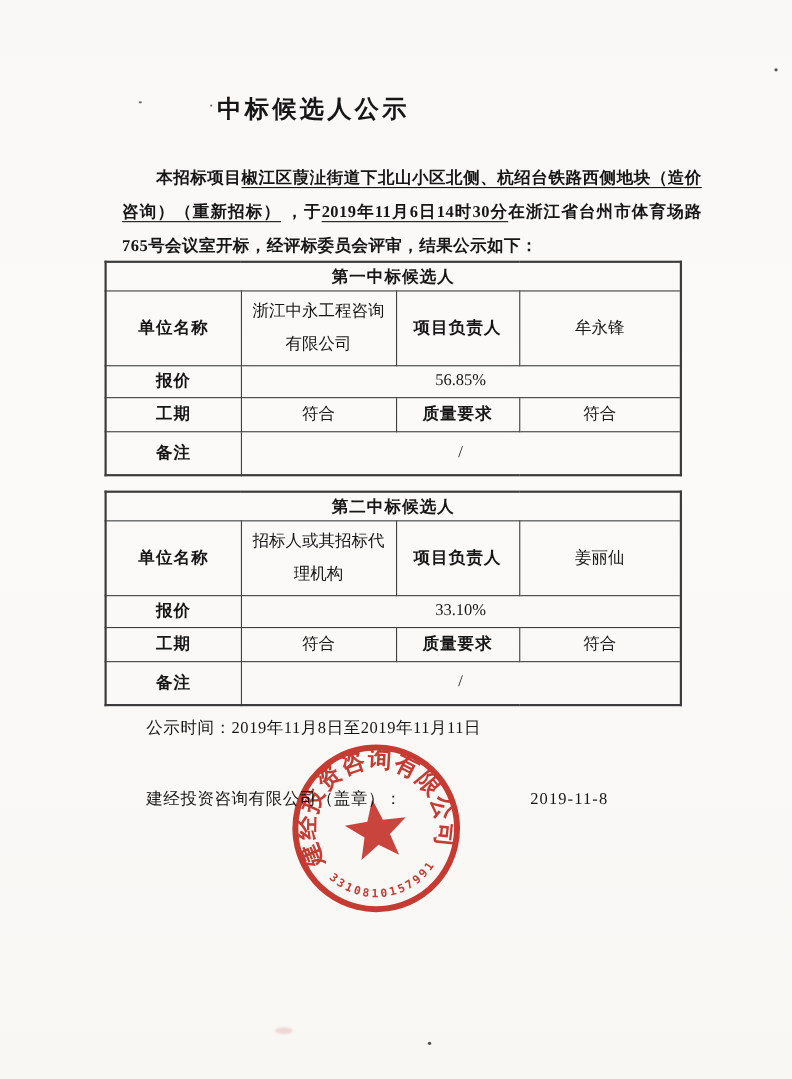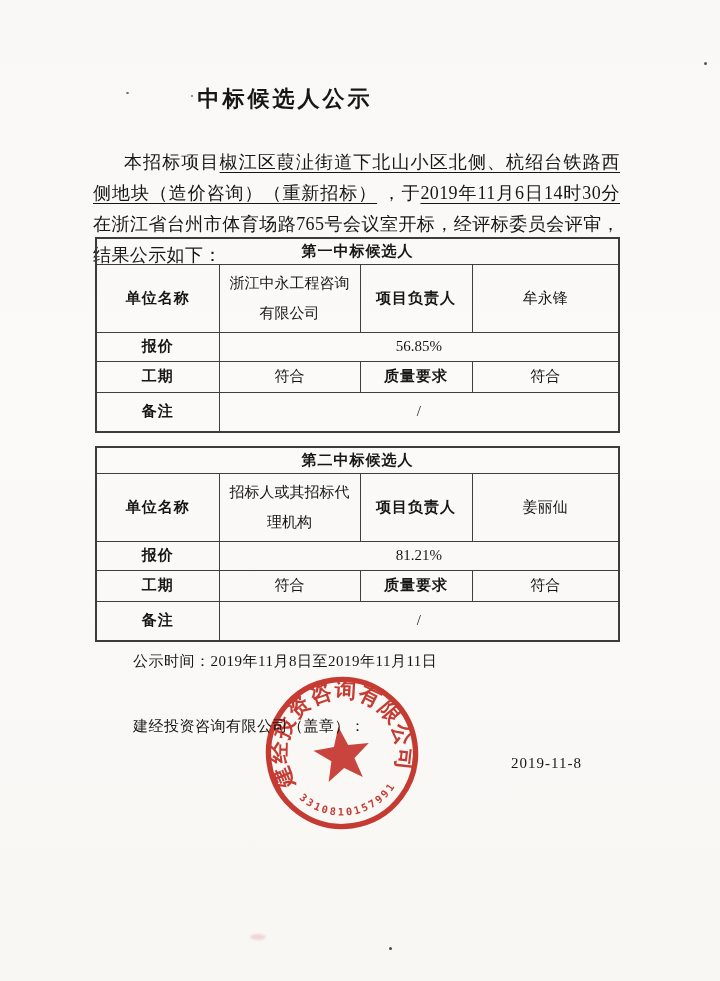--- a/index.html
+++ b/index.html
@@ -8,23 +8,23 @@
     background:linear-gradient(180deg,#f9f8f6 0%,#fbfaf8 40%,#f8f7f4 100%);
     overflow:hidden;color:#1b1b1b;
     font-family:"Liberation Serif","DejaVu Serif",serif;
   }
   .doc-title{
     position:absolute;top:84px;left:0;width:570px;text-align:center;
     font-size:22px;font-weight:bold;letter-spacing:3px;
     font-family:"Liberation Sans","DejaVu Sans",sans-serif;color:#161616;
   }
   .intro{
-    position:absolute;top:147px;left:93px;width:527px;
-    font-size:18px;line-height:31px;text-align:justify;text-indent:31px;
-    letter-spacing:0.4px;color:#161616;font-weight:400;
+    position:absolute;top:147px;left:111px;width:527px;
+    font-size:15px;line-height:31px;text-align:justify;text-indent:31px;
+    letter-spacing:0.4px;color:#161616;font-weight:700;
   }
   .u{ text-decoration:underline;text-decoration-thickness:1px;text-underline-offset:4px; }
   table.bid{
     position:absolute;left:95px;width:523px;border-collapse:collapse;
     border:2px solid #3c3c3c;table-layout:fixed;background:transparent;
     font-size:15px;color:#161616;
   }
   table.bid td{ border:1px solid #3f3f3f;text-align:center;vertical-align:middle;padding:2px 6px; }
   #table-first{ top:237px; }
   #table-second{ top:446px; }
@@ -35,21 +35,21 @@
   td.tbl-title{ font-weight:bold;letter-spacing:1px; }
   td.unit-val{ line-height:30px;padding:2px 8px; }
   td.val-offset{ vertical-align:bottom;padding-bottom:5px; }
   .publicity-line{
     position:absolute;top:652px;left:133px;font-size:15px;letter-spacing:0.5px;color:#161616;
   }
   .tenderer-line{
     position:absolute;top:717px;left:133px;font-size:15px;letter-spacing:0.5px;color:#161616;
   }
   .sign-date{
-    position:absolute;top:719px;left:511px;font-size:15px;letter-spacing:1px;color:#161616;margin-top:36px;
+    position:absolute;top:719px;left:482px;font-size:15px;letter-spacing:1px;color:#161616;
   }
   .stamp{
     position:absolute;left:244px;top:655px;width:196px;height:196px;
     transform:rotate(-8deg);mix-blend-mode:multiply;opacity:0.9;
   }
   .seal-ring{ fill:none;stroke:var(--stamp-color,#c5261d);stroke-width:5.5; }
   .seal-star{ fill:var(--stamp-color,#c5261d);opacity:0.95; }
   .seal-company{
     fill:var(--stamp-color,#c5261d);font-size:22px;font-weight:bold;letter-spacing:1px;
     font-family:"Liberation Serif","DejaVu Serif",serif;
@@ -121,21 +121,21 @@
       <td colspan="4" class="tbl-title">第二中标候选人</td>
     </tr>
     <tr class="r-unit">
       <td class="lbl">单位名称</td>
       <td class="unit-val">招标人或其招标代理机构</td>
       <td class="lbl">项目负责人</td>
       <td>姜丽仙</td>
     </tr>
     <tr class="r-bid">
       <td class="lbl">报价</td>
-      <td colspan="3">81.21%</td>
+      <td colspan="3">33.10%</td>
     </tr>
     <tr class="r-dur">
       <td class="lbl">工期</td>
       <td>符合</td>
       <td class="lbl">质量要求</td>
       <td class="val-offset">符合</td>
     </tr>
     <tr class="r-rem">
       <td class="lbl">备注</td>
       <td colspan="3">/</td>

